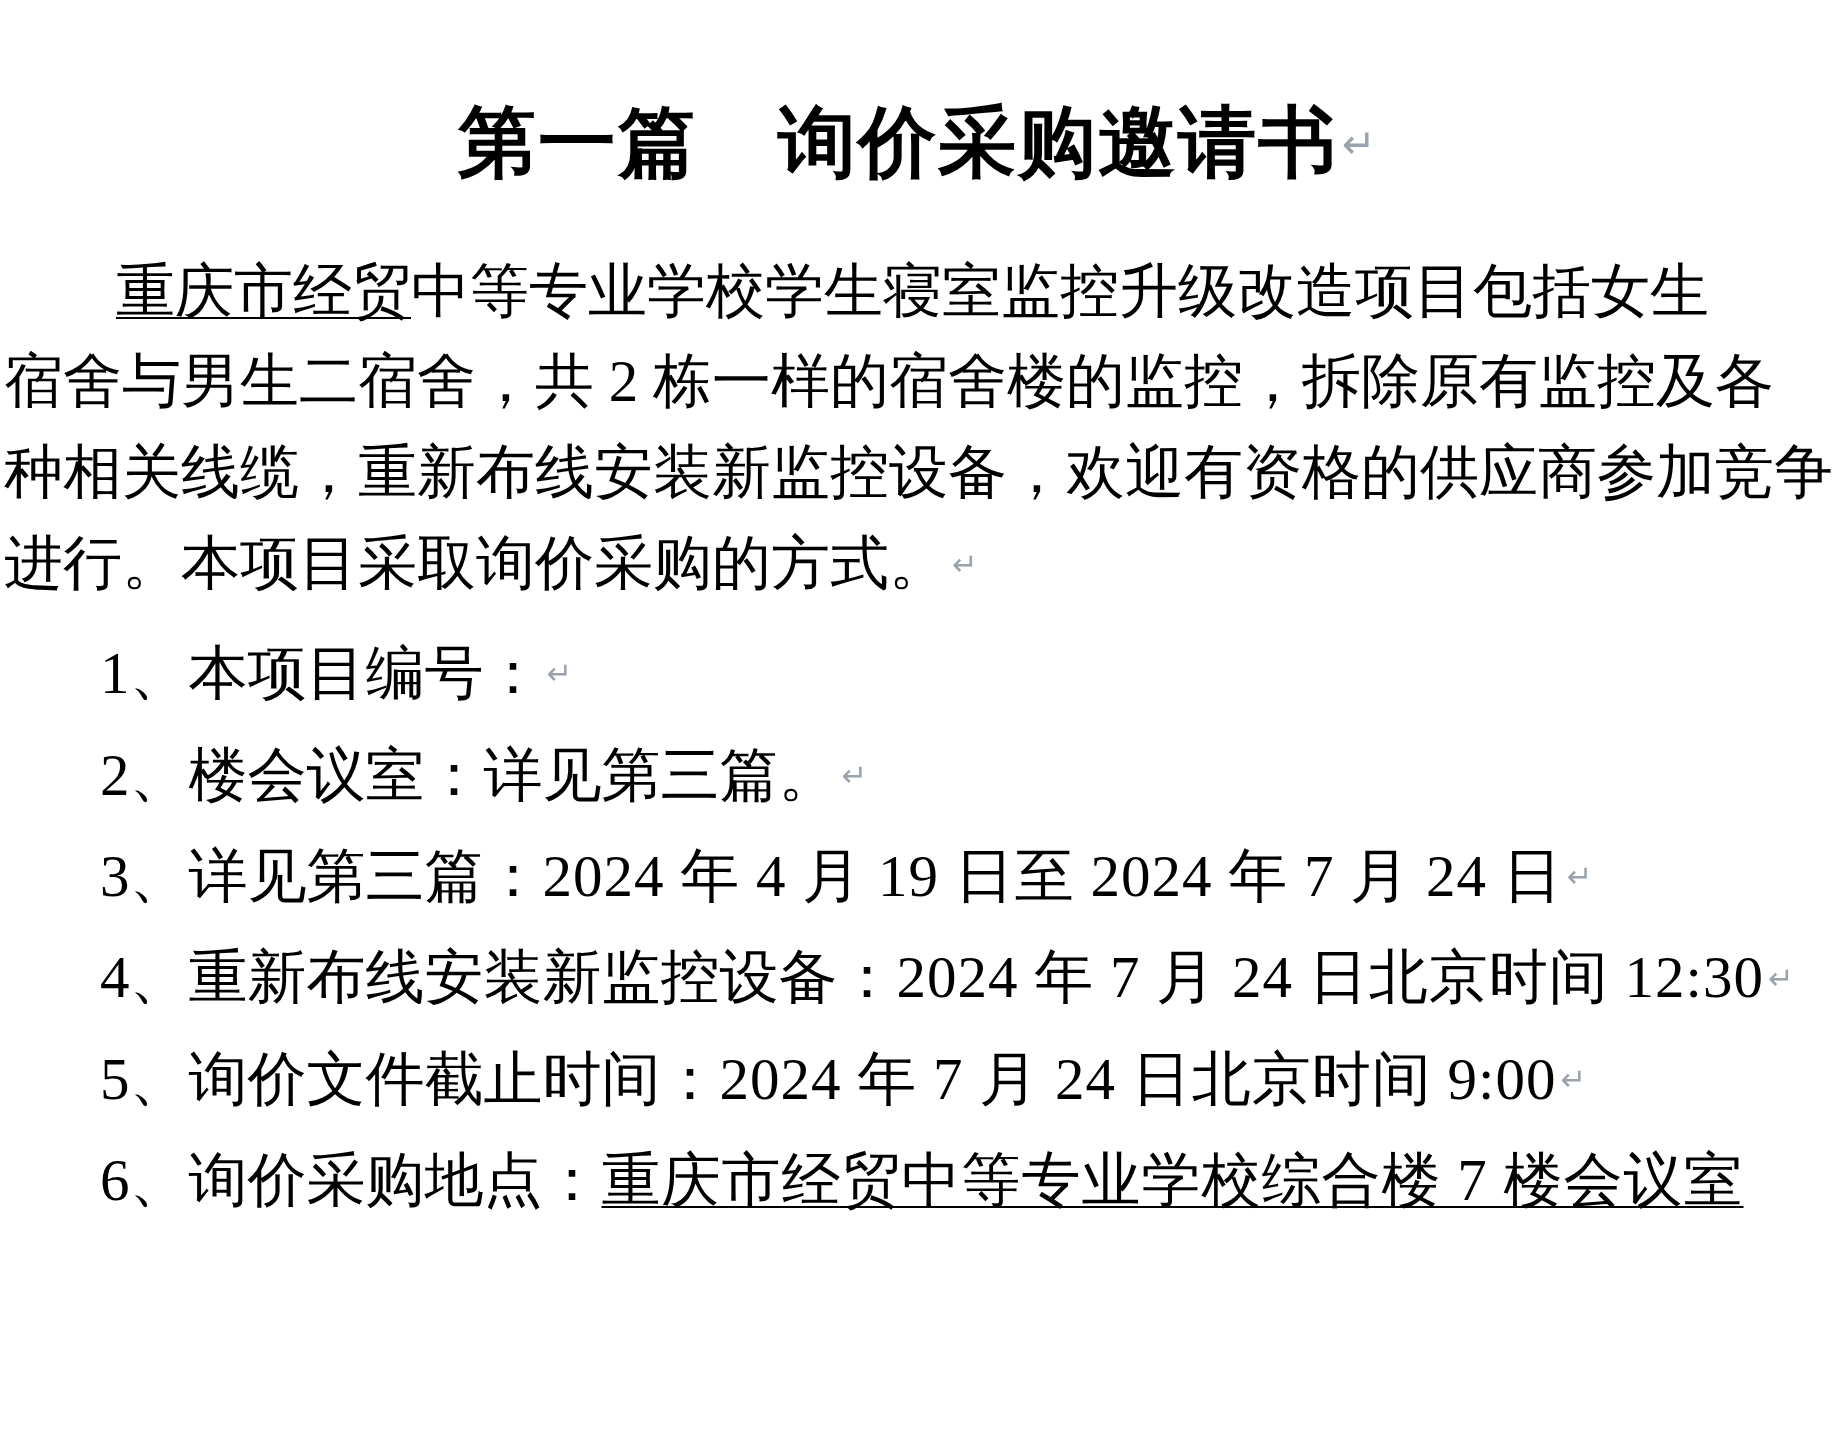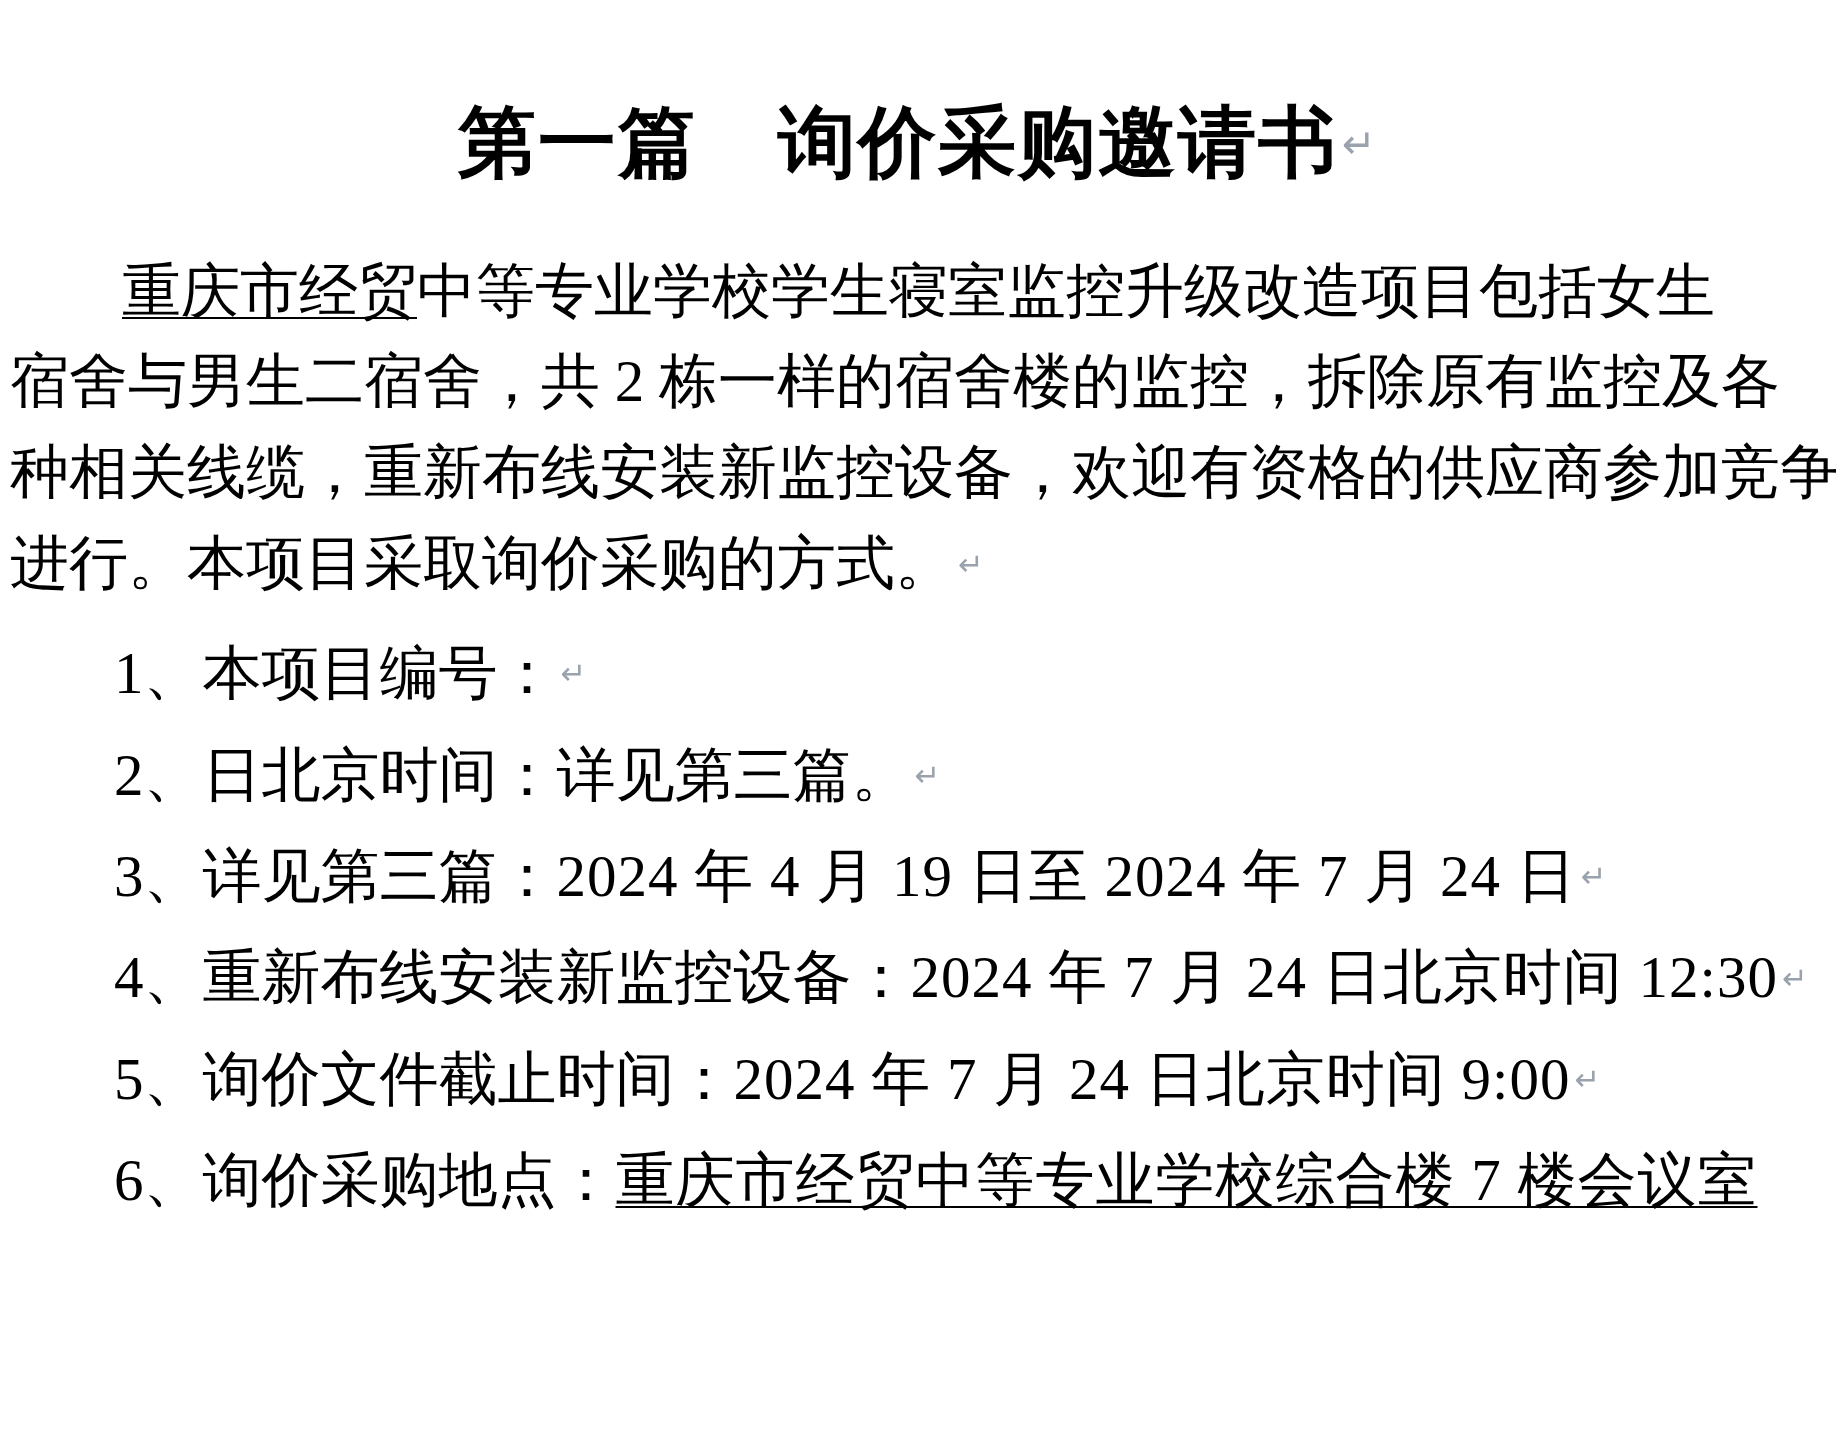--- a/index.html
+++ b/index.html
@@ -34,42 +34,42 @@
   .pilcrow {
     color: #9aa3ad;
     font-size: 0.52em;
     font-weight: 400;
     vertical-align: 0.28em;
     margin-left: 4px;
     font-family: "DejaVu Sans", sans-serif;
   }
   .body-block {
     margin-top: 56px;
-    padding: 0 6px 0 10px;
+    padding: 0 6px 0 4px;
   }
   p.para {
     font-size: 59px;
     line-height: 1.54;
     margin: 0;
     text-align: justify;
     text-justify: inter-ideograph;
     white-space: nowrap;
   }
   p.para .indent {
     display: inline-block;
     width: 112px;
   }
   .underline {
     text-decoration: underline;
     text-decoration-thickness: 2px;
     text-underline-offset: 6px;
   }
   ol.items {
     list-style: none;
-    margin: 14px 0 0 8px;
+    margin: 14px 0 0 0;
     padding: 0;
   }
   ol.items li {
     font-size: 59px;
     line-height: 1.72;
     margin: 0;
     padding: 0 0 0 96px;
     white-space: nowrap;
   }
   .num {
@@ -103,21 +103,21 @@
       <span>进行。本项目采取询价采购的方式。</span><span class="pilcrow">↵</span>
     </p>
 
     <ol class="items">
 
       <li>
         <span class="num">1、</span><span>本项目编号：</span><span class="pilcrow">↵</span>
       </li>
 
       <li>
-        <span class="num">2、</span><span>日北京时间：</span><span>详见第三篇。</span><span class="pilcrow">↵</span>
+        <span class="num">2、</span><span>楼会议室：</span><span>详见第三篇。</span><span class="pilcrow">↵</span>
       </li>
 
       <li>
         <span class="num">3、</span><span>详见第三篇：</span><span class="spaced">2024 年 4 月 19 日至 2024 年 7 月 24 日</span><span class="pilcrow">↵</span>
       </li>
 
       <li>
         <span class="num">4、</span><span>重新布线安装新监控设备：</span><span class="spaced">2024 年 7 月 24 日北京时间 12:30</span><span class="pilcrow">↵</span>
       </li>
 

